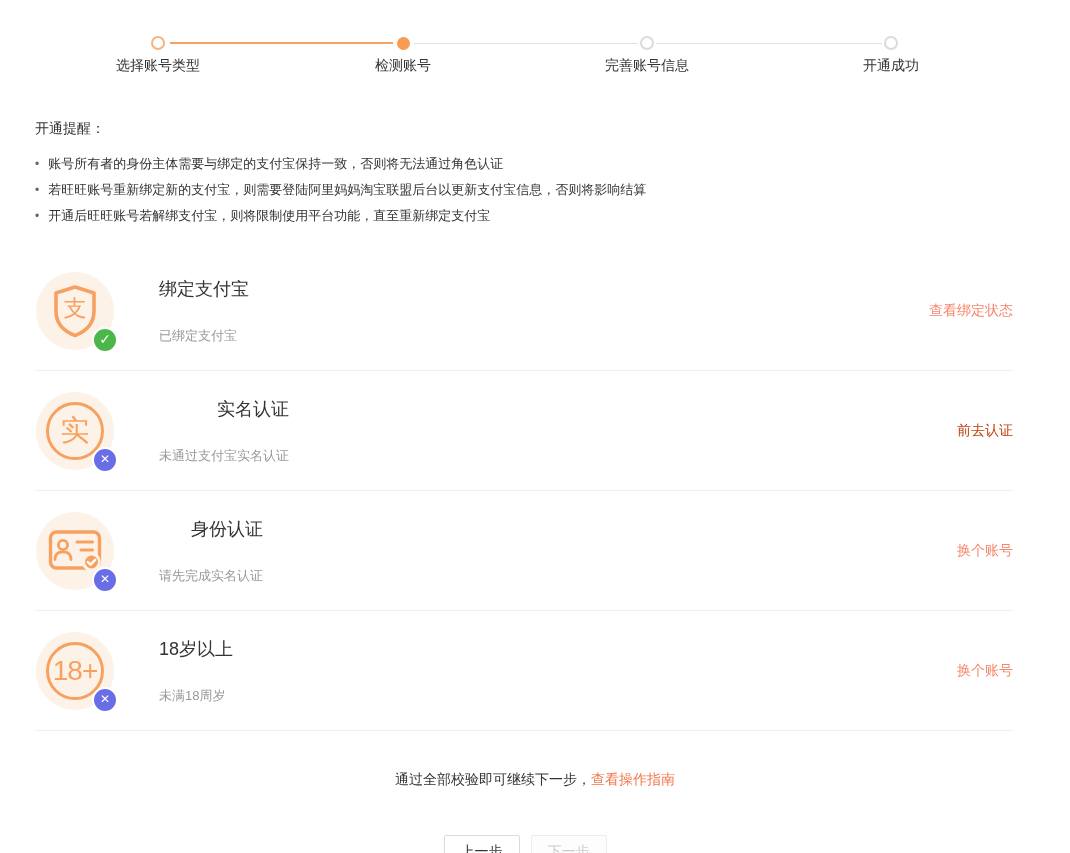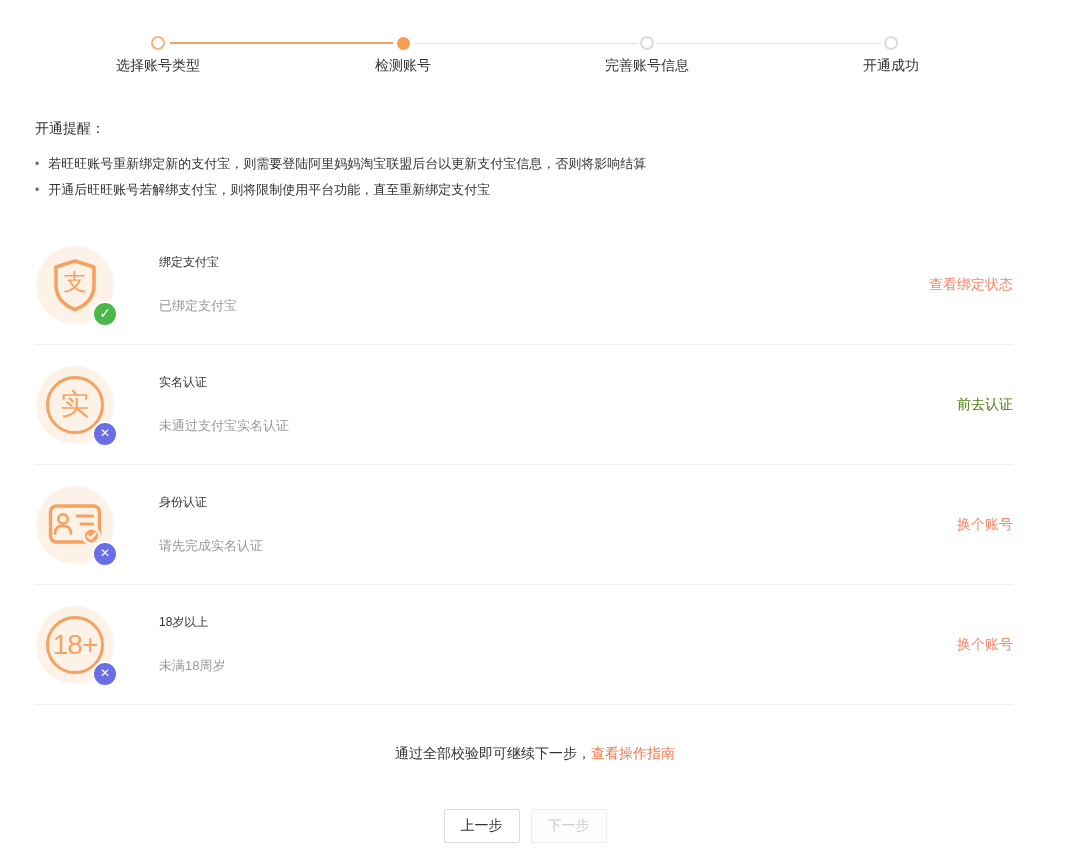--- a/index.html
+++ b/index.html
@@ -68,21 +68,21 @@
   .badge {
     position: absolute; right: -4px; bottom: -3px;
     width: 26px; height: 26px; border-radius: 50%;
     border: 2px solid #ffffff;
     color: #fff; text-align: center; line-height: 21px;
     font-weight: bold;
   }
   .badge.pass { background: #4CB749; font-size: 14px; }
   .badge.fail { background: #6A6EE6; font-size: 12px; }
   .check-text { margin-left: 45px; }
-  .check-title { font-size: 12px; color: #333; }
+  .check-title { font-size: 18px; color: #333; text-align: right; }
   .check-subtitle { font-size: 13px; color: #999; margin-top: 26px; }
   .check-action {
     margin-left: auto; font-size: 14px; text-decoration: none; cursor: pointer;
   }
 
   
   .tip { margin-top: 40px; text-align: center; font-size: 14px; color: #333; }
   .tip a { color: #F2764B; text-decoration: none; cursor: pointer; }
   .btn-row {
     margin-top: 46px; display: flex; justify-content: center; gap: 11px;
@@ -109,20 +109,21 @@
 
   <span class="step-label" style="left:88px">选择账号类型</span>
   <span class="step-label" style="left:333px">检测账号</span>
   <span class="step-label" style="left:577px">完善账号信息</span>
   <span class="step-label" style="left:821px">开通成功</span>
 </div>
 
 <div class="notice">
   <div class="notice-title">开通提醒：</div>
   <ul class="notice-list">
+    <li>账号所有者的身份主体需要与绑定的支付宝保持一致，否则将无法通过角色认证</li>
     <li>若旺旺账号重新绑定新的支付宝，则需要登陆阿里妈妈淘宝联盟后台以更新支付宝信息，否则将影响结算</li>
     <li>开通后旺旺账号若解绑支付宝，则将限制使用平台功能，直至重新绑定支付宝</li>
   </ul>
 </div>
 
 <div class="checks">
 
   <div class="check-row">
     <div class="icon-wrap">
       <div class="icon-circle">
@@ -144,21 +145,21 @@
     <div class="icon-wrap">
       <div class="icon-circle">
         <span class="ring-glyph glyph-shi">实</span>
       </div>
       <span class="badge fail">✕</span>
     </div>
     <div class="check-text">
       <div class="check-title">实名认证</div>
       <div class="check-subtitle">未通过支付宝实名认证</div>
     </div>
-    <a class="check-action" style="color: #4d7c0f;">前去认证</a>
+    <a class="check-action" style="color: #c2410c;">前去认证</a>
   </div>
 
   <div class="check-row">
     <div class="icon-wrap">
       <div class="icon-circle">
         <svg width="56" height="46" viewBox="0 0 56 46">
           <rect x="3.5" y="4" width="49" height="36" rx="6" fill="none" stroke="#F7A161" stroke-width="3.4"></rect>
           <circle cx="16" cy="17" r="4.6" fill="none" stroke="#F7A161" stroke-width="2.8"></circle>
           <path d="M8 31.5 C8 25.5 12 23.8 16 23.8 C20 23.8 24 25.5 24 31.5" fill="none" stroke="#F7A161" stroke-width="2.8" stroke-linecap="round"></path>
           <line x1="30" y1="14" x2="45.5" y2="14" stroke="#F7A161" stroke-width="3" stroke-linecap="round"></line>

